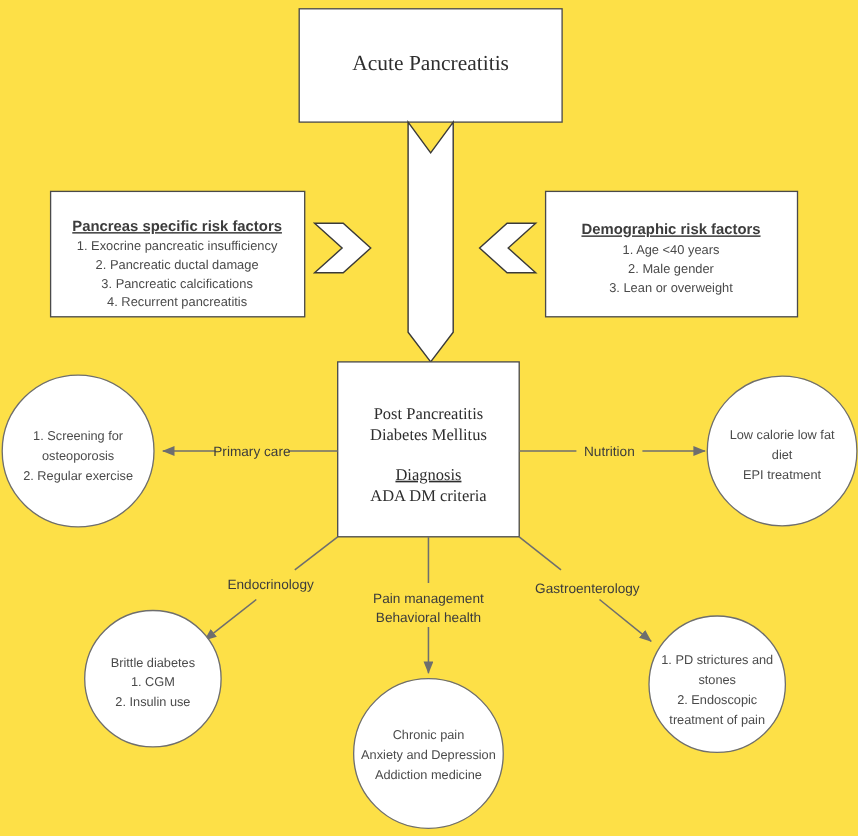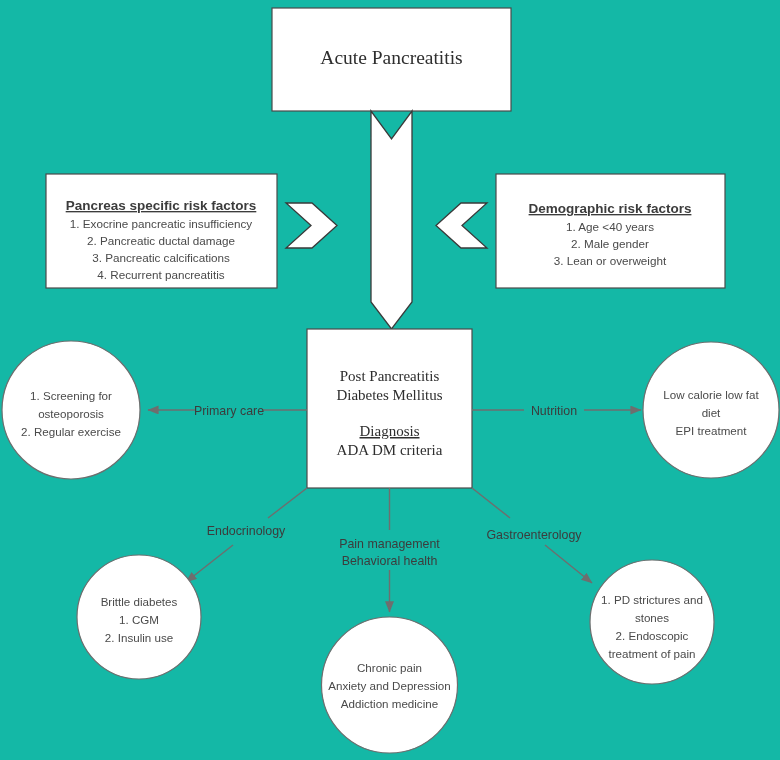--- a/index.html
+++ b/index.html
@@ -1,19 +1,19 @@
 <!DOCTYPE html>
 <html><head>
 <meta charset="utf-8">
 <style>
   html,body{margin:0;padding:0;background:#ffffff;}
   #page{
     position:relative;
     width:780px;height:760px;
-    background:#14b8a6;
+    background:#fde047;
     overflow:hidden;
     font-family:"Liberation Sans", sans-serif;
   }
   svg#diagram{position:absolute;left:0;top:0;width:780px;height:760px;display:block;}
 
   
   .box-outline{fill:#ffffff;stroke:#4a4a4a;stroke-width:1.2;}
   .chevron-outline{fill:#ffffff;stroke:#3a3a3a;stroke-width:1.3;stroke-linejoin:miter;}
   .circle-outline{fill:#ffffff;stroke:#6e6e6e;stroke-width:1.2;}
   .connector{stroke:#6e6e6e;stroke-width:1.4;fill:none;}

